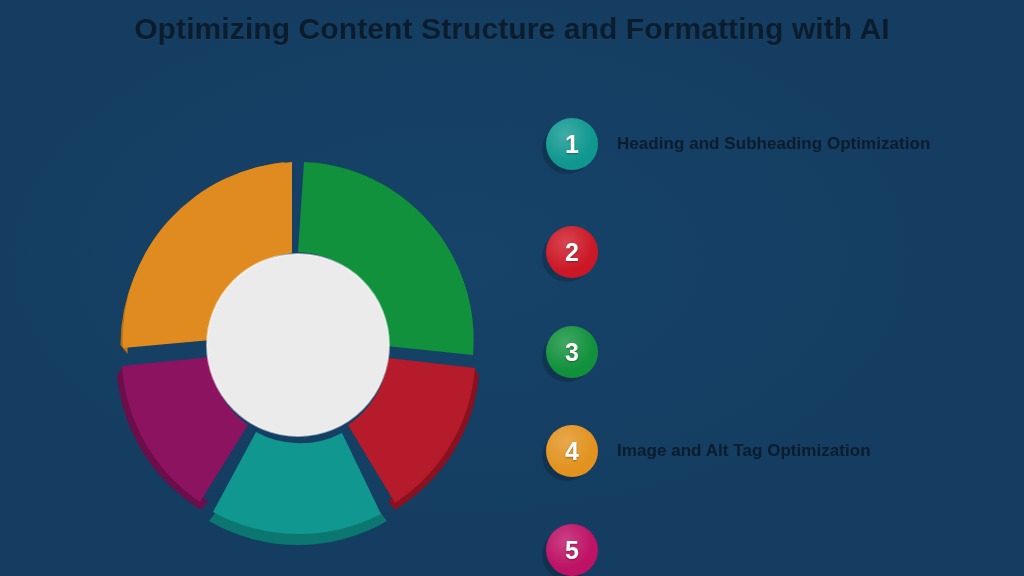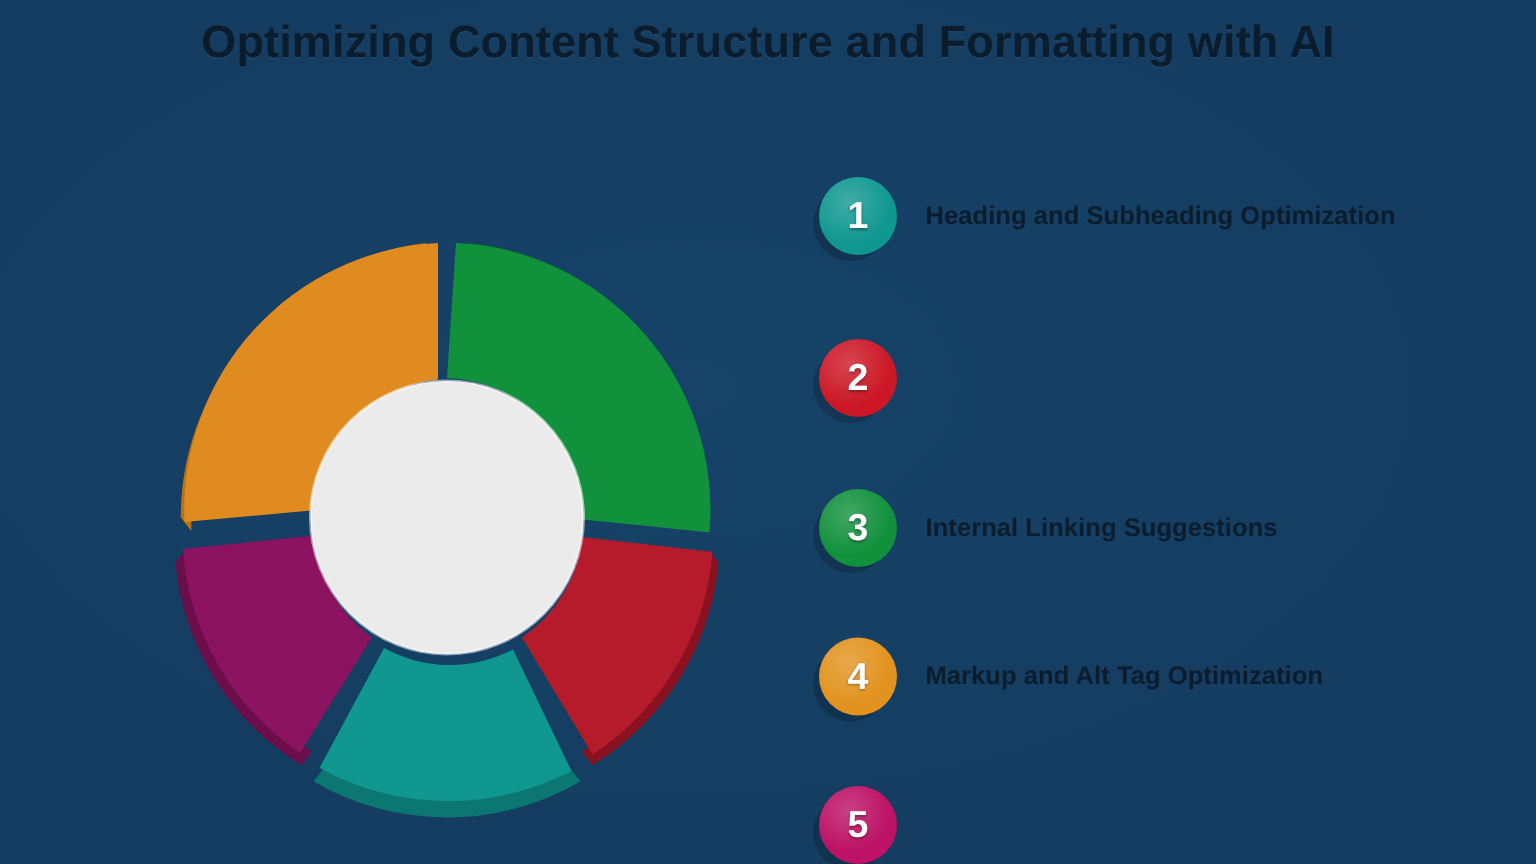--- a/index.html
+++ b/index.html
@@ -183,28 +183,27 @@
     <div class="legend-row" style="top:114px;">
       <div class="badge" style="background:#cc1826;">
         <span>2</span>
       </div>
     </div>
 
     <div class="legend-row" style="top:214px;">
       <div class="badge" style="background:#12913d;">
         <span>3</span>
       </div>
-      <div class="legend-label">Internal Linking Suggestions</div>
     </div>
 
     <div class="legend-row" style="top:313px;">
       <div class="badge" style="background:#e2931f;">
         <span>4</span>
       </div>
-      <div class="legend-label">Markup and Alt Tag Optimization</div>
+      <div class="legend-label">Image and Alt Tag Optimization</div>
     </div>
 
     <div class="legend-row" style="top:412px;">
       <div class="badge" style="background:#bd1265;">
         <span>5</span>
       </div>
     </div>
 
   </div>
 </div>

